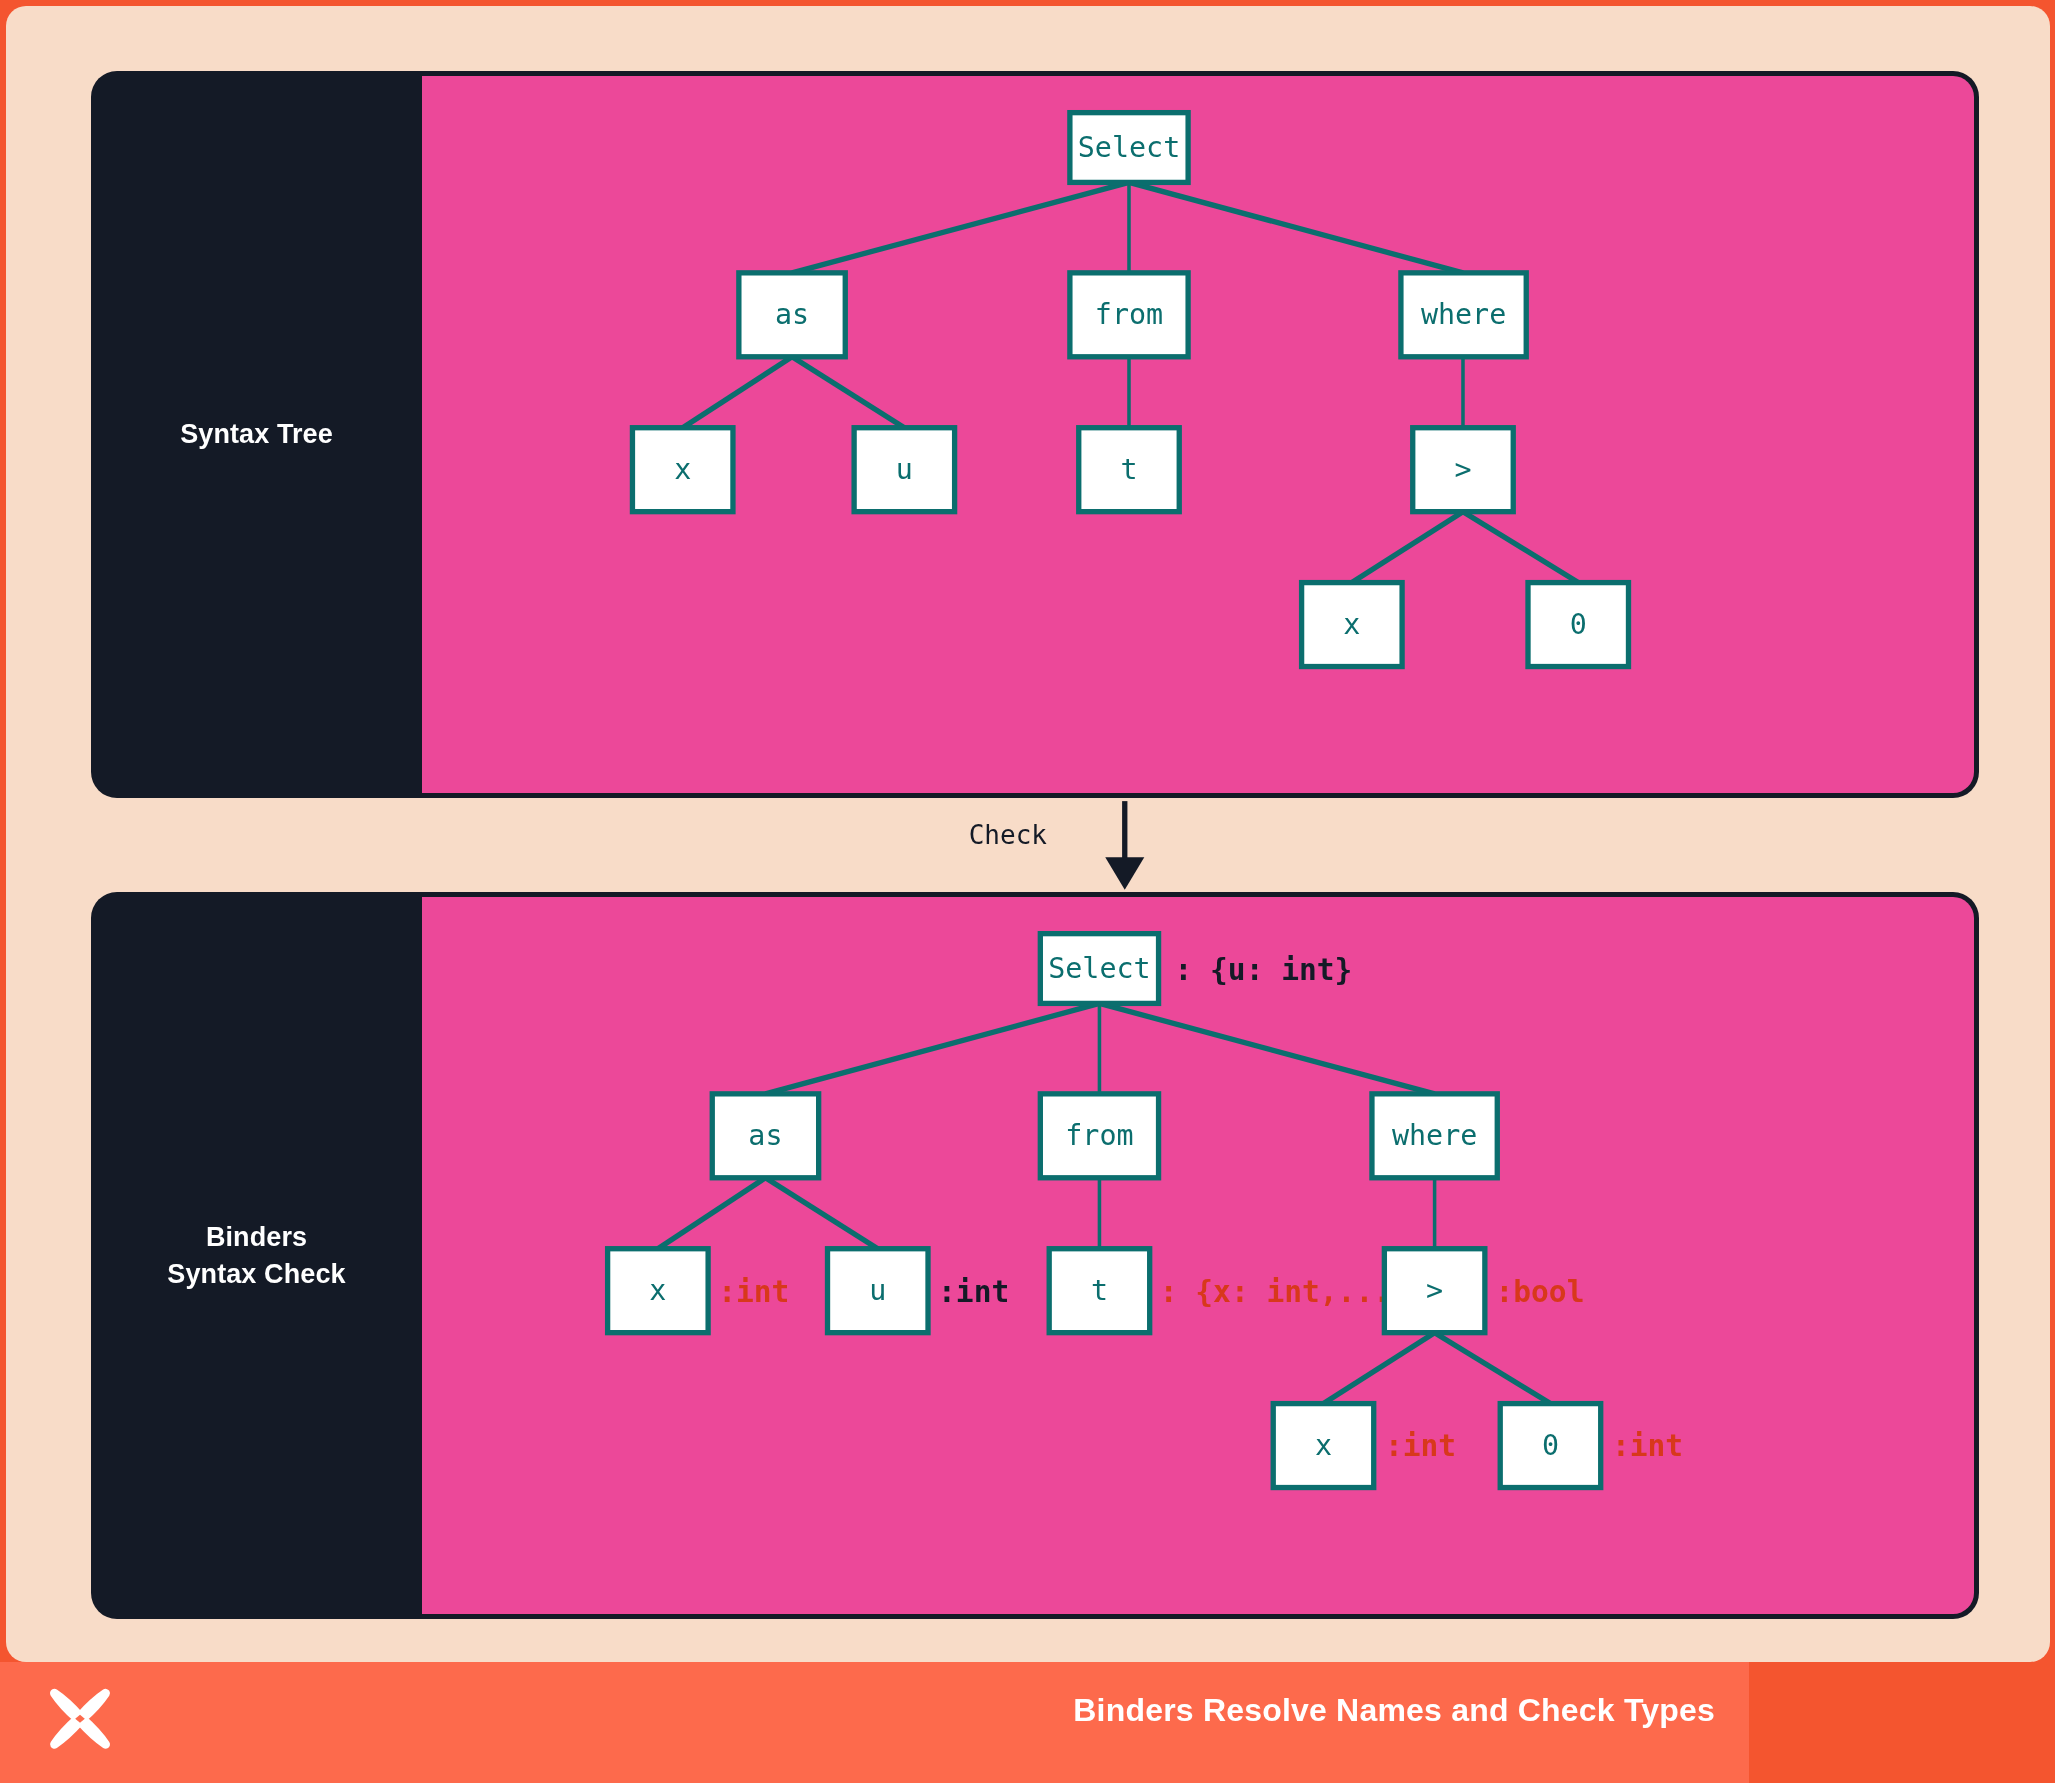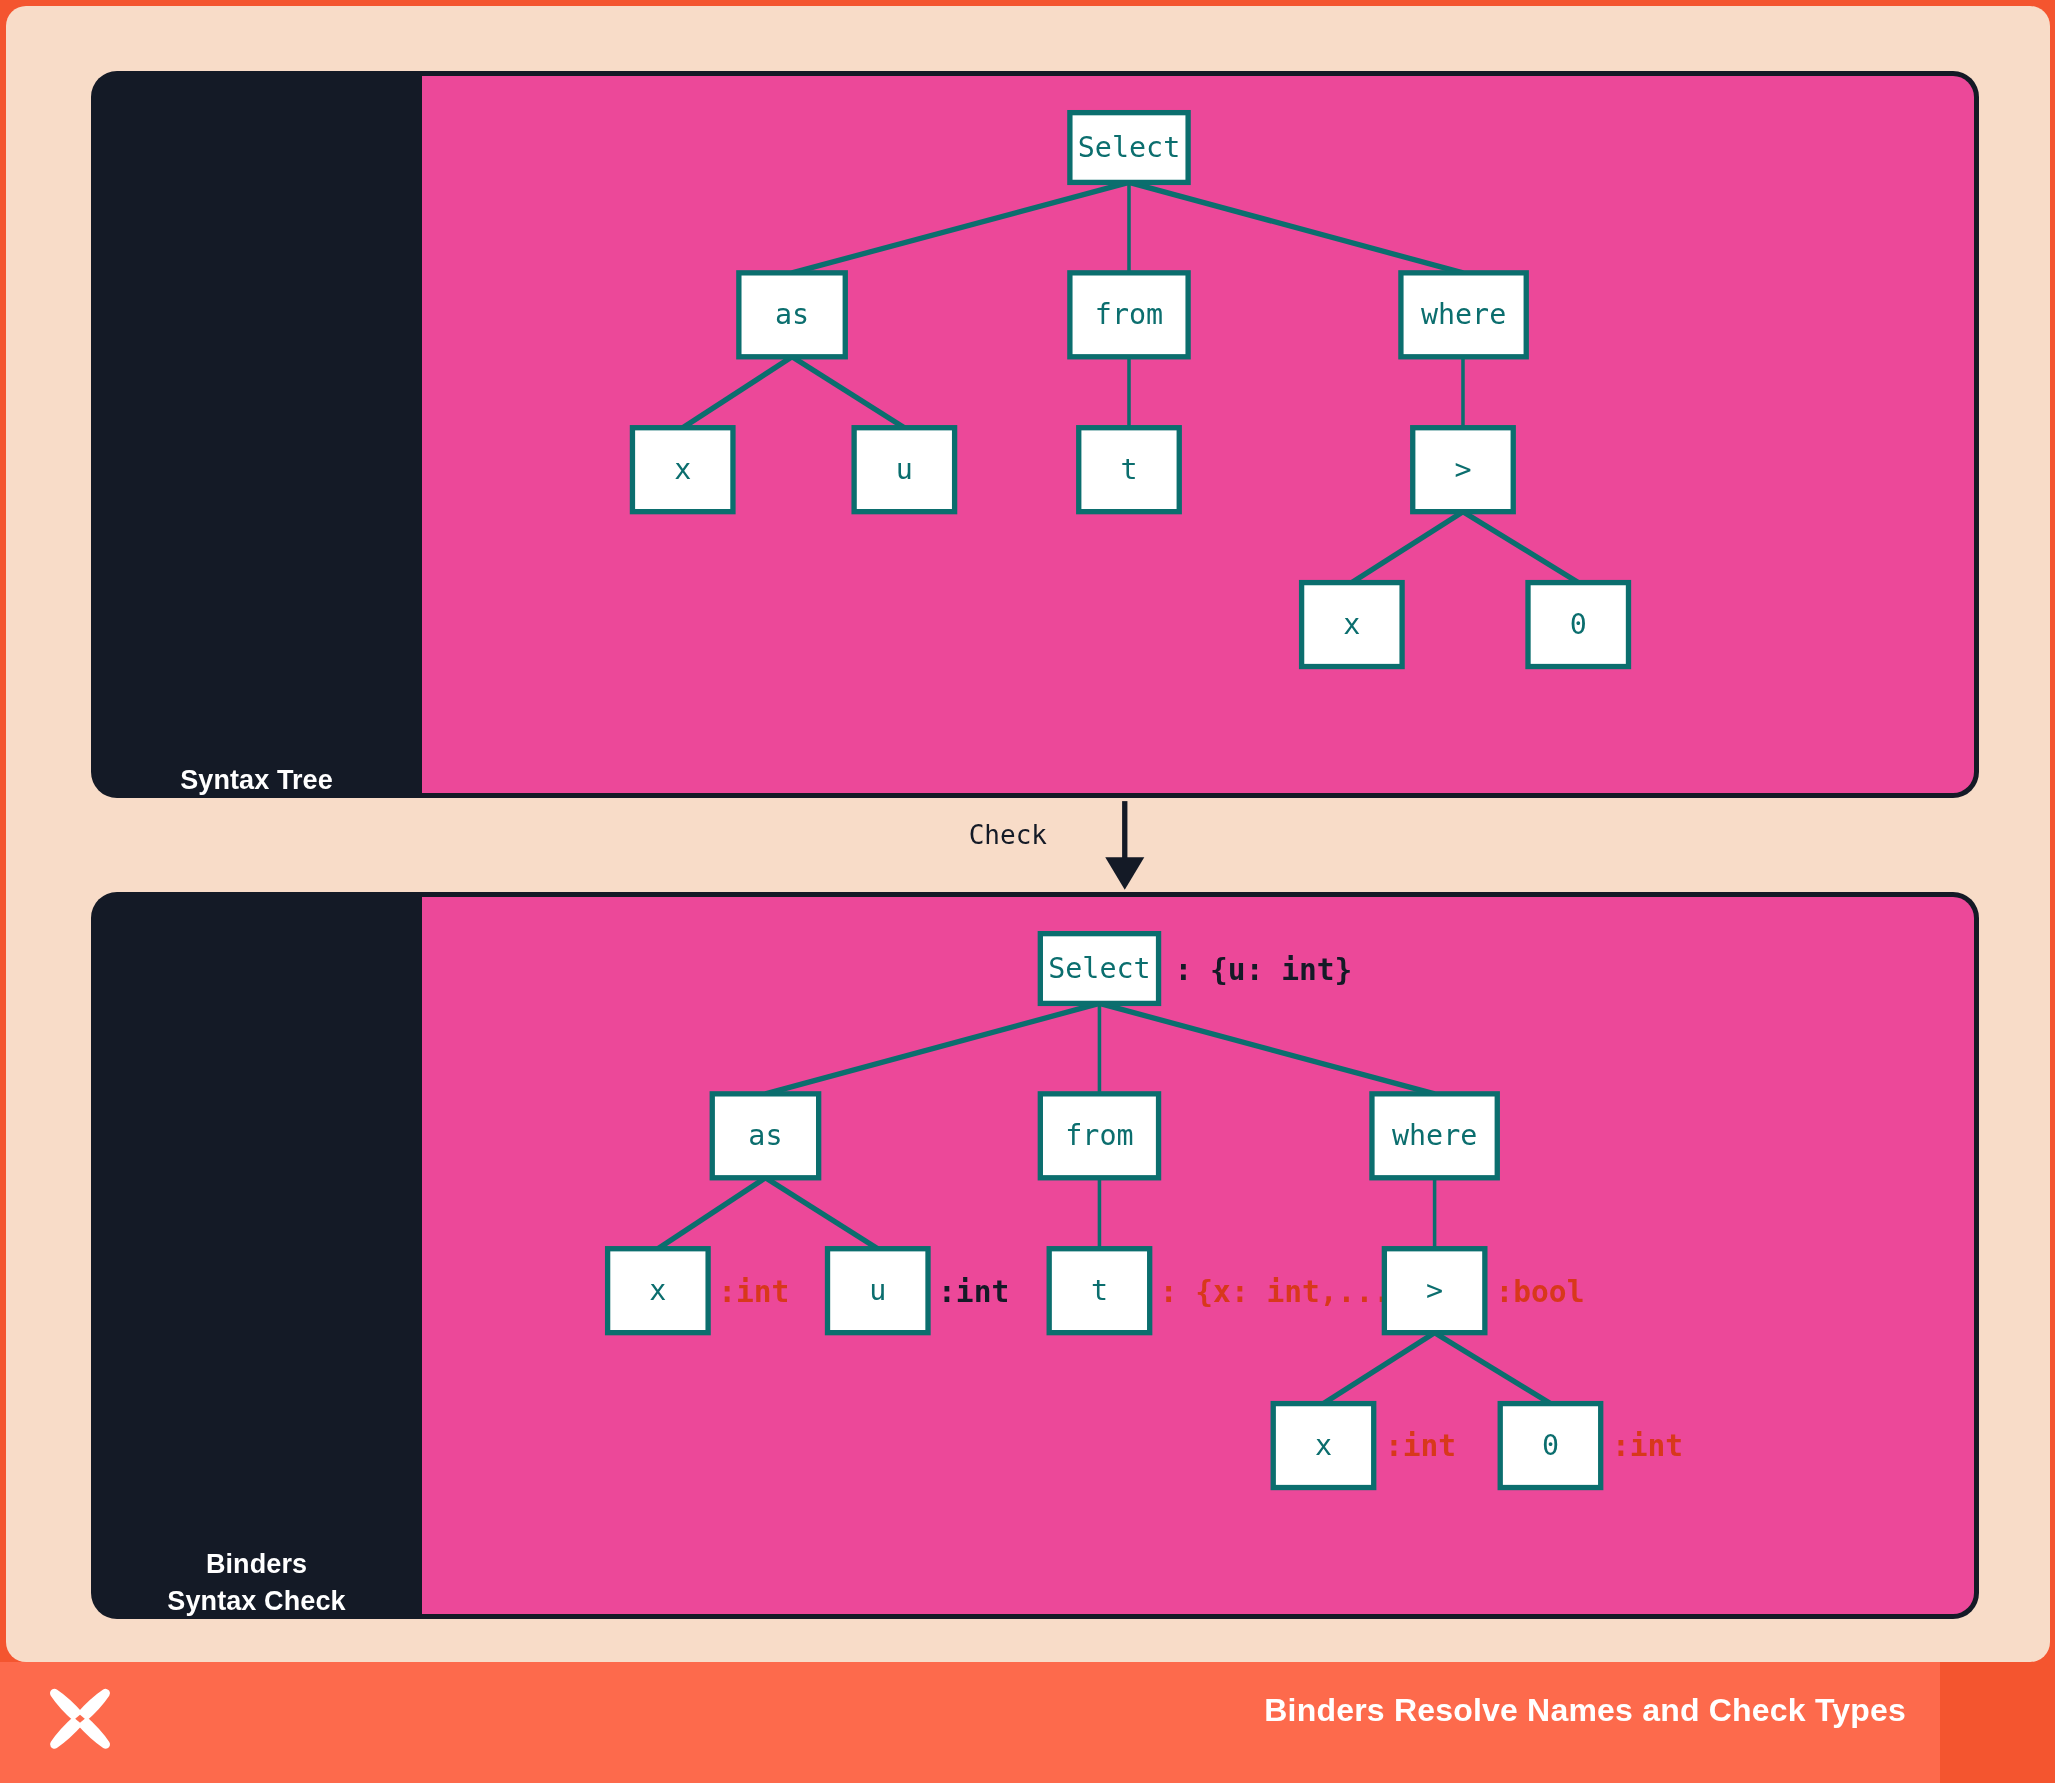--- a/index.html
+++ b/index.html
@@ -26,21 +26,21 @@
   .panel{
     position:absolute;
     background:#141A26;
     border-radius:26px;
     overflow:hidden;
   }
   #panel-top{ left:85px; top:65px; width:1888px; height:727px; }
   #panel-bottom{ left:85px; top:886px; width:1888px; height:727px; }
   .panel-label{
     position:absolute;left:0;top:0;width:331px;height:100%;
-    display:flex;align-items:flex-end;justify-content:center;
+    display:flex;align-items:center;justify-content:center;
     color:#FFFFFF;font-weight:bold;font-size:27px;line-height:1.35;
     text-align:center;letter-spacing:0.1px;
   }
   .panel-canvas{
     position:absolute;left:331px;top:4.7px;right:4.7px;bottom:4.7px;
     background:#ec4899;
     border-radius:21px 21px 21px 21px;
   }
   #panel-top .panel-canvas{border-radius:0 21px 21px 0;}
   #panel-bottom .panel-canvas{border-radius:0 21px 21px 0;}
@@ -67,21 +67,21 @@
   }
   #binder-label{
     position:absolute;left:0px;top:19px;width:195px;
     text-align:right;
     font-family:"DejaVu Sans Mono","Liberation Mono",monospace;
     font-size:26px;color:#141A26;
   }
 
   
   #footer{
-    position:absolute;left:0;bottom:0;width:1940px;height:122px;
+    position:absolute;left:0;bottom:0;width:1749px;height:122px;
     background:#FD6A4C;
   }
   #logo{position:absolute;left:40px;top:20px;width:80px;height:80px;}
   #footer-caption{
     position:absolute;right:34px;top:30px;
     color:#FFFFFF;font-size:32px;font-weight:bold;letter-spacing:0.2px;
   }
 </style>
 </head>
 <body>

